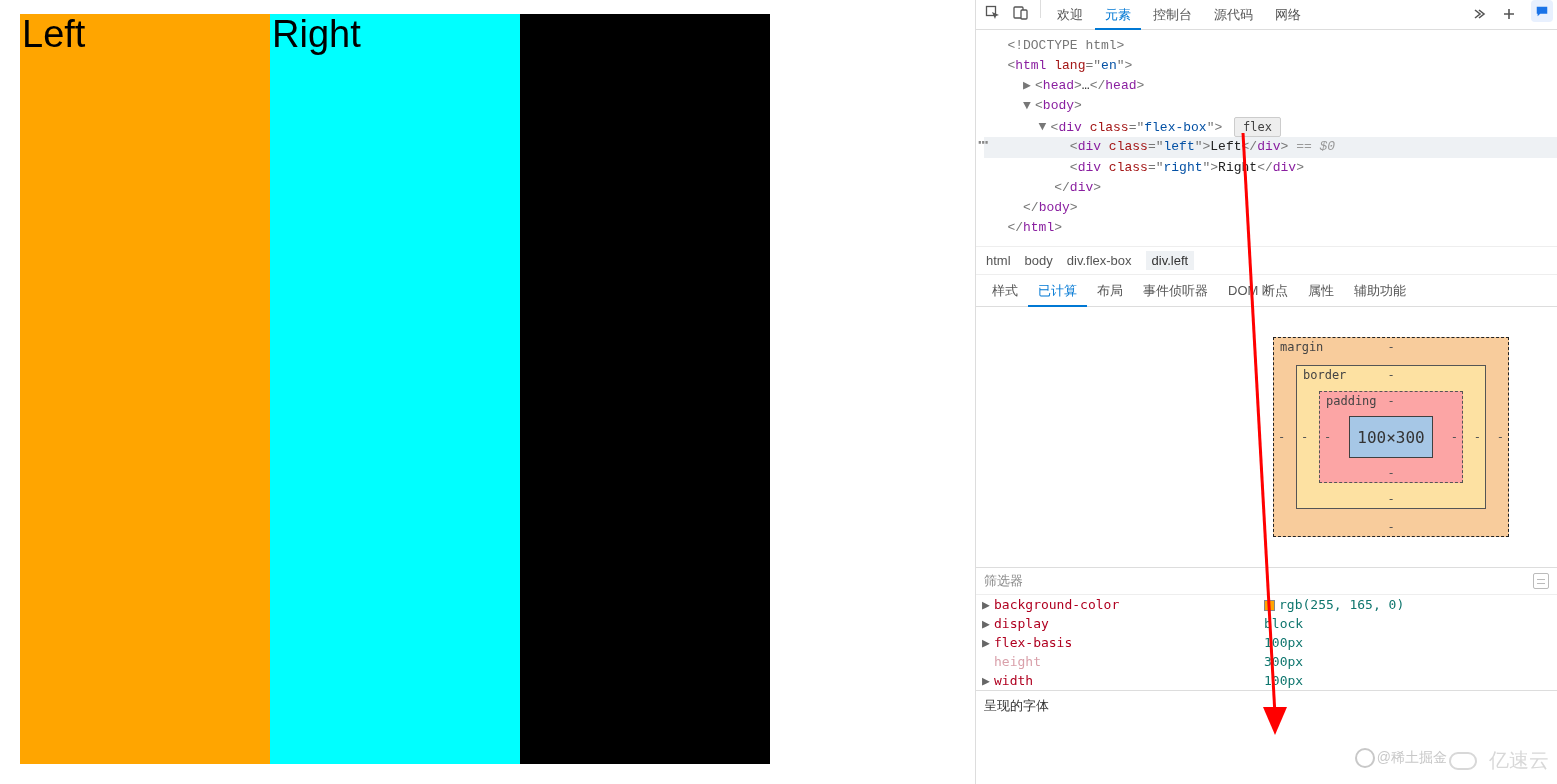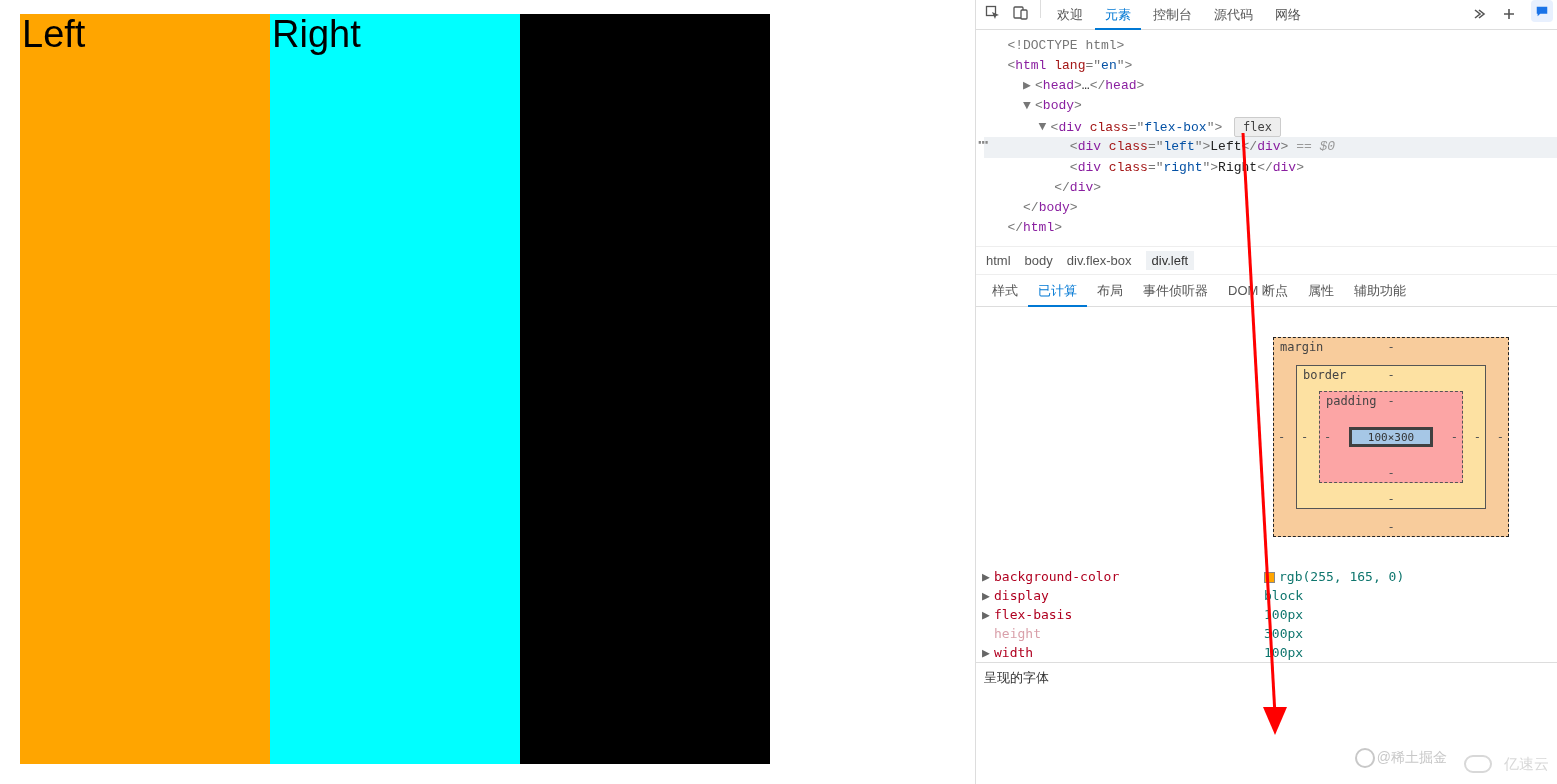--- a/index.html
+++ b/index.html
@@ -209,25 +209,25 @@
     position:relative;
   }
   .bm-padding {
     width: 144px; height: 92px;
     background: #fca5a5;
     border: 1px dashed #555;
     display:flex;align-items:center;justify-content:center;
     position:relative;
   }
   .bm-content {
-    width: 84px; height: 20px;
+    width: 84px; height: 42px;
     background: #a6c7e6;
-    border: 3px solid #404040;
-    display:flex;align-items:center;justify-content:center;
-    font-size: 11px;
+    border: 1px solid #404040;
+    display:flex;align-items:center;justify-content:center;
+    font-size: 16px;
     color:#333;
   }
   .bm-label {
     position:absolute;
     top: 2px; left: 6px;
     font-size: 12px;
     color:#444;
   }
   .bm-dash {
     position:absolute;
@@ -306,22 +306,22 @@
   }
   .wm1 .logo {
     width:20px;height:20px;border:2px solid #c8c8c8;border-radius:50%;
     position:relative;
   }
   .wm2 {
     position:absolute;
     right: 8px;
     bottom: 10px;
     color:#d8d8d8;
-    font-size: 15px;
-    display:flex;gap:12px;
+    font-size: 20px;
+    display:flex;align-items:center;gap:12px;
   }
   .wm2 .cloud {
     width:28px;height:18px;
     border:2px solid #d8d8d8;
     border-radius: 10px 10px 10px 10px;
     position:relative;
   }
 </style>
 </head>
 <body>
@@ -421,20 +421,24 @@
             <span class="bm-dash b">-</span>
             <span class="bm-dash l">-</span>
             <span class="bm-dash r">-</span>
             <div class="bm-content">100×300</div>
           </div>
         </div>
       </div>
     </div>
   </div>
 
+  <div class="filter-row">
+    <span>筛选器</span>
+    <span class="filter-icon"></span>
+  </div>
 
   <div class="props">
     <div class="prow">
       <span class="caret">▶</span>
       <span class="pname">background-color</span>
       <span class="pval"><span class="swatch" style="background:#ffa500"></span><span>rgb(255, 165, 0)</span></span>
     </div>
     <div class="prow">
       <span class="caret">▶</span>
       <span class="pname">display</span>

